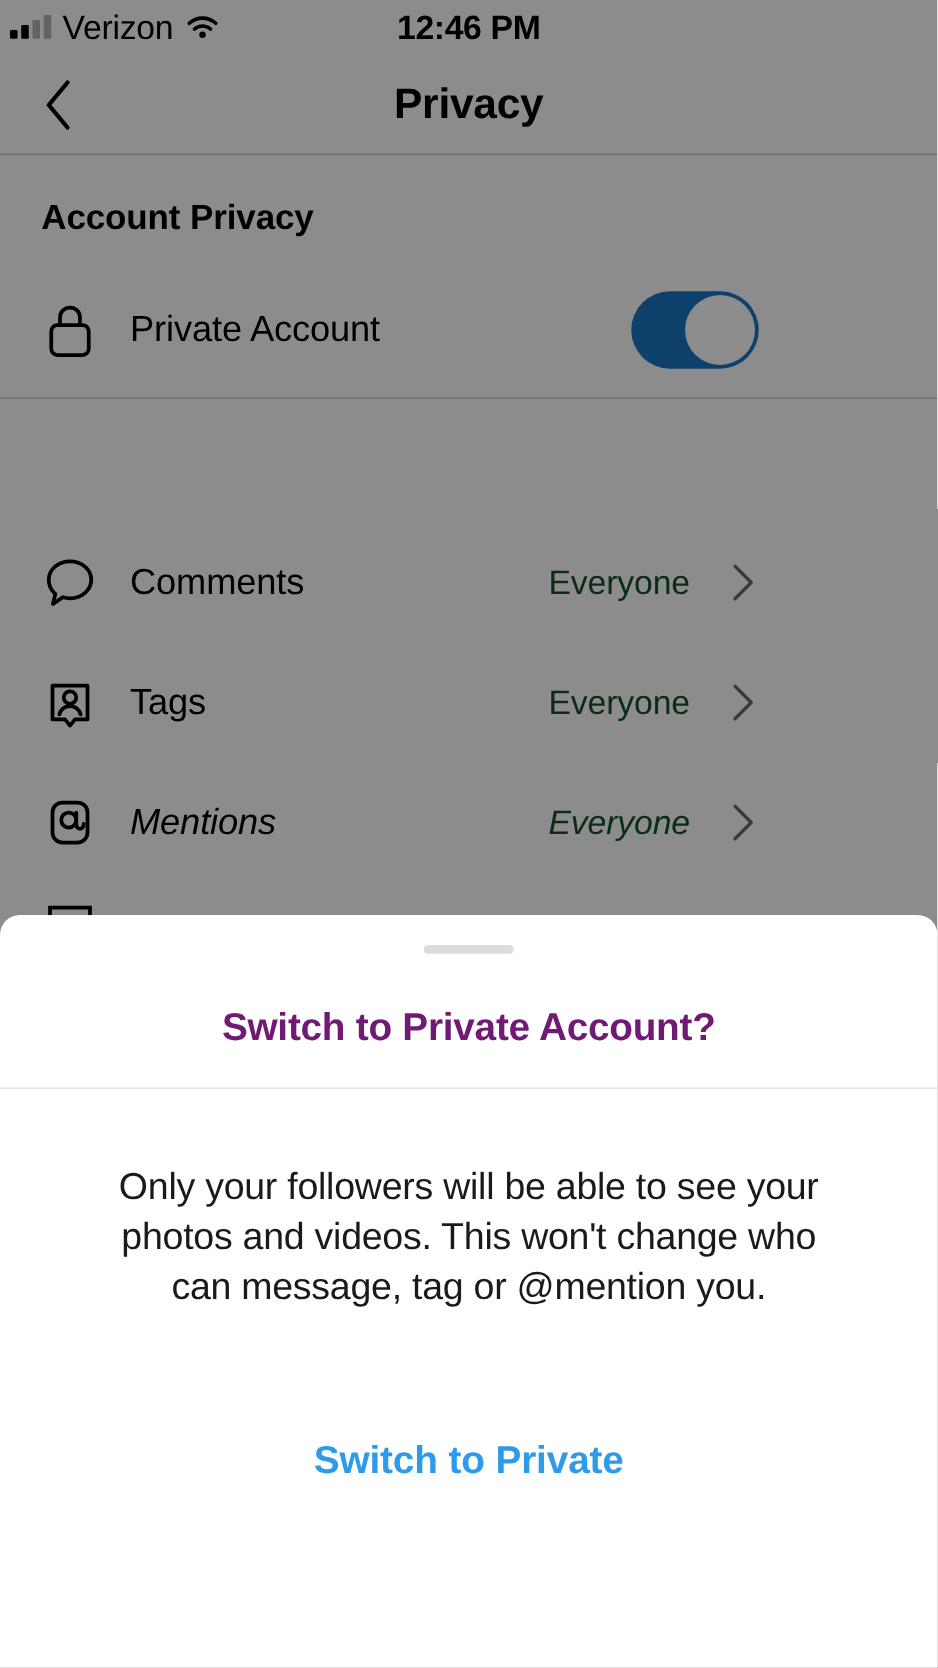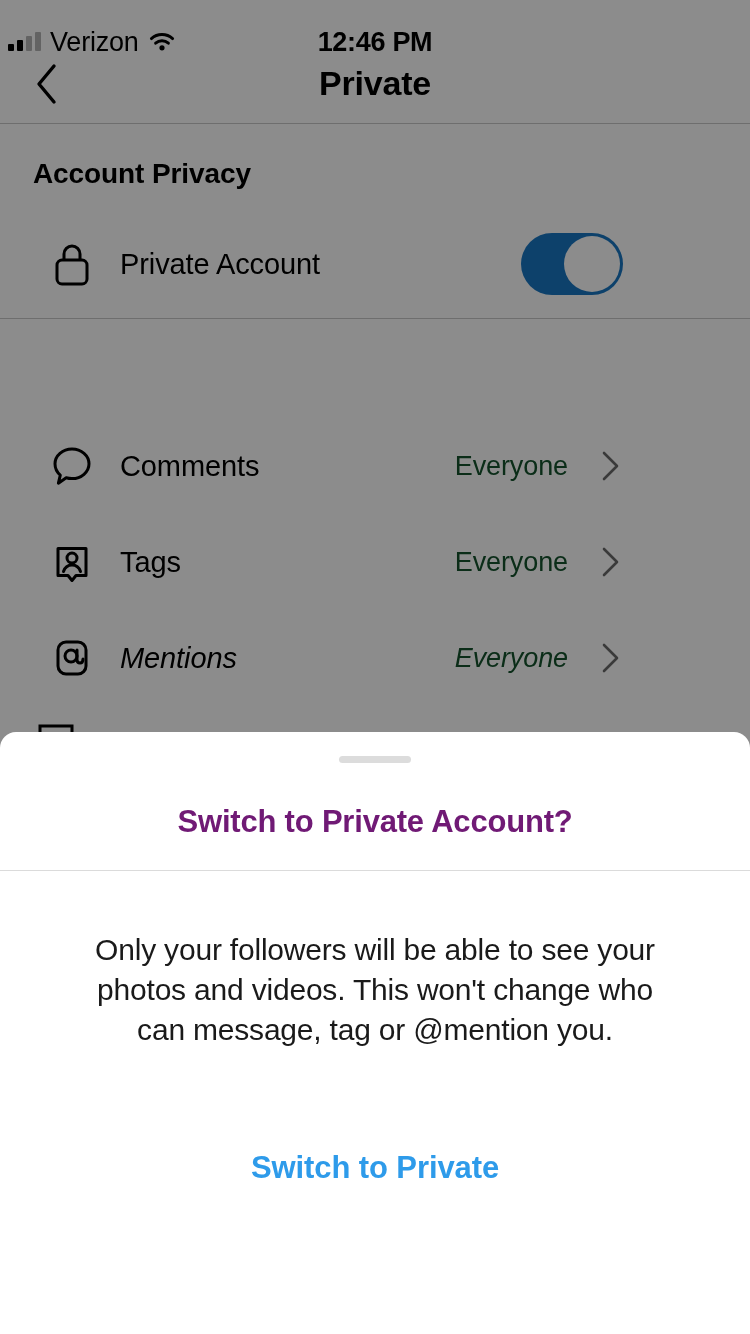--- a/index.html
+++ b/index.html
@@ -38,21 +38,20 @@
 
   
   .status-bar {
     position: absolute;
     left: 0; top: 0;
     width: 750px;
     height: 44px;
     display: flex;
     align-items: center;
     color: #000;
-    margin-top: 20px;
   }
   .sb-left {
     position: absolute;
     left: 8px;
     display: flex;
     align-items: center;
     gap: 9px;
   }
   .signal-bars {
     display: flex;
@@ -157,21 +156,21 @@
   }
   .sec-divider {
     position: absolute;
     left: 0;
     width: 750px;
     height: 1px;
     background: #c8c8c8;
   }
   .list-row {
     position: absolute;
-    left: 16px;
+    left: 0;
     width: 640px;
     height: 60px;
     display: flex;
     align-items: center;
   }
   .row-icon {
     position: absolute;
     left: 32px;
     width: 48px; height: 48px;
     display: flex;
@@ -313,21 +312,21 @@
       </div>
       <div class="sb-center">12:46 PM</div>
     </div>
 
     <div class="nav-bar">
       <div class="back-btn">
         <svg class="chev-back" viewBox="0 0 26 44">
           <path d="M21 4L6 22l15 18" stroke="#000" stroke-width="3.4" fill="none" stroke-linecap="round" stroke-linejoin="round"></path>
         </svg>
       </div>
-      <div class="nav-title">Private</div>
+      <div class="nav-title">Privacy</div>
     </div>
 
     <div class="section-header" style="top:158px;">Account Privacy</div>
 
     <div class="list-row" style="top:234px;">
       <span class="row-icon">
         <svg width="44" height="48" viewBox="0 0 44 48">
           <rect x="7" y="20" width="30" height="24" rx="5" stroke="#000" stroke-width="3" fill="none"></rect>
           <path d="M14 20v-6a8 8 0 0 1 16 0v6" stroke="#000" stroke-width="3" fill="none"></path>
         </svg>

